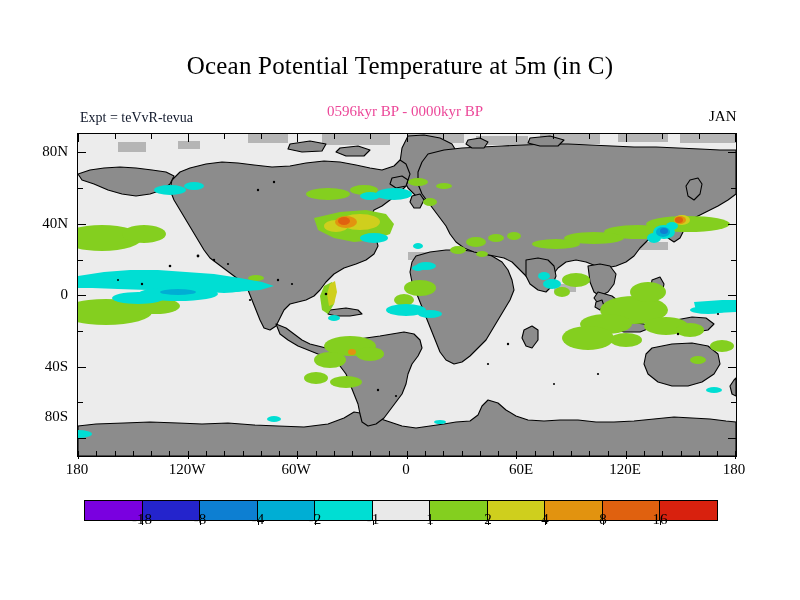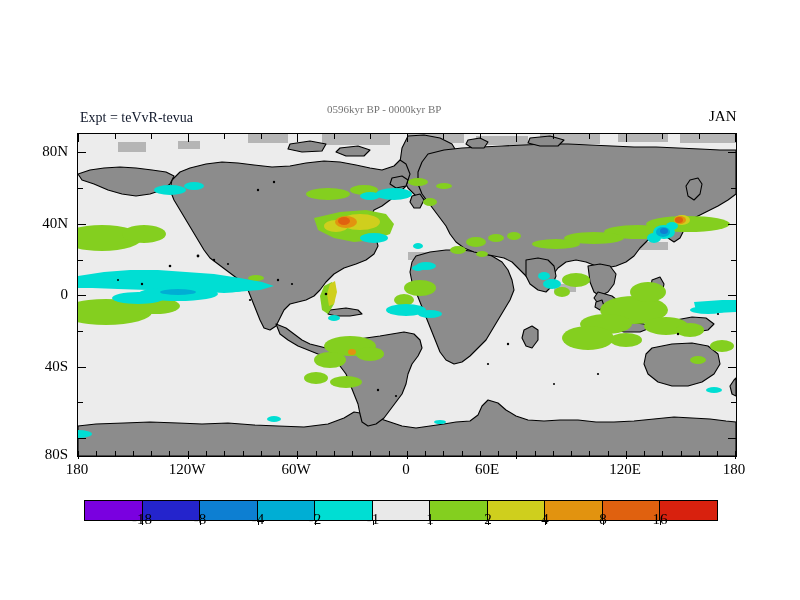--- a/index.html
+++ b/index.html
@@ -14,21 +14,21 @@
     position:absolute;left:0;top:52px;width:800px;text-align:center;
     font-size:25px;color:#000;letter-spacing:0.2px;
   }
   .rmsd{
     position:absolute;left:165px;top:93px;font-size:13px;color:#000;
   }
   .expt{
     position:absolute;left:80px;top:110px;font-size:14px;color:#0f172a;
   }
   .period{
-    position:absolute;left:327px;top:103px;font-size:11px;color:#737373;
+    position:absolute;left:327px;top:103px;font-size:15px;color:#ec4899;
   }
   .month{
     position:absolute;left:709px;top:108px;font-size:15px;color:#000;
   }
 
   
   #mapwrap{
     position:absolute;left:77px;top:133px;width:658px;height:322px;
     border:1px solid #000;box-sizing:content-box;
   }
@@ -54,20 +54,21 @@
   #cbar .seg{flex:1 1 0;height:100%;border-right:1px solid #000;box-sizing:border-box;}
   #cbar .seg:last-child{border-right:none;}
   .cbtick{position:absolute;width:1px;height:4px;background:#000;top:521px;}
   .cblab{position:absolute;font-size:15px;color:#000;text-align:center;width:46px;top:511px;}
 </style>
 </head>
 <body>
 
 <div id="root">
 
+  <div class="title">Ocean Potential Temperature at 5m (in C)</div>
   <div class="expt">Expt = teVvR-tevua</div>
   <div class="period">0596kyr BP - 0000kyr BP</div>
   <div class="month">JAN</div>
 
   <div id="mapwrap">
     <div id="mapclip">
       <svg id="mapsvg" width="658" height="322" viewBox="0 0 658 322">
         <defs>
           
         </defs>
@@ -408,29 +409,29 @@
     <div class="tick ytickR" style="top:197px;"></div>
     <div class="tick ytickR major" style="top:233px;"></div>
     <div class="tick ytickR" style="top:268px;"></div>
     <div class="tick ytickR major" style="top:304px;"></div>
   </div>
 
   <div class="xlab" style="left:37px;">180</div>
   <div class="xlab" style="left:147px;">120W</div>
   <div class="xlab" style="left:256px;">60W</div>
   <div class="xlab" style="left:366px;">0</div>
-  <div class="xlab" style="left:447px;">60E</div>
+  <div class="xlab" style="left:481px;">60E</div>
   <div class="xlab" style="left:585px;">120E</div>
   <div class="xlab" style="left:694px;">180</div>
 
   <div class="ylab" style="top:143px;">80N</div>
   <div class="ylab" style="top:215px;">40N</div>
   <div class="ylab" style="top:286px;">0</div>
   <div class="ylab" style="top:358px;">40S</div>
-  <div class="ylab" style="top:446px;">80S</div>
+  <div class="ylab" style="top:408px;">80S</div>
 
   <div id="cbar">
       <div class="seg" style="background: rgb(122, 0, 224);"></div>
       <div class="seg" style="background: rgb(36, 36, 204);"></div>
       <div class="seg" style="background: rgb(13, 127, 210);"></div>
       <div class="seg" style="background: rgb(0, 174, 212);"></div>
       <div class="seg" style="background: rgb(0, 222, 211);"></div>
       <div class="seg" style="background: rgb(233, 233, 233);"></div>
       <div class="seg" style="background: rgb(132, 207, 31);"></div>
       <div class="seg" style="background: rgb(207, 207, 29);"></div>

